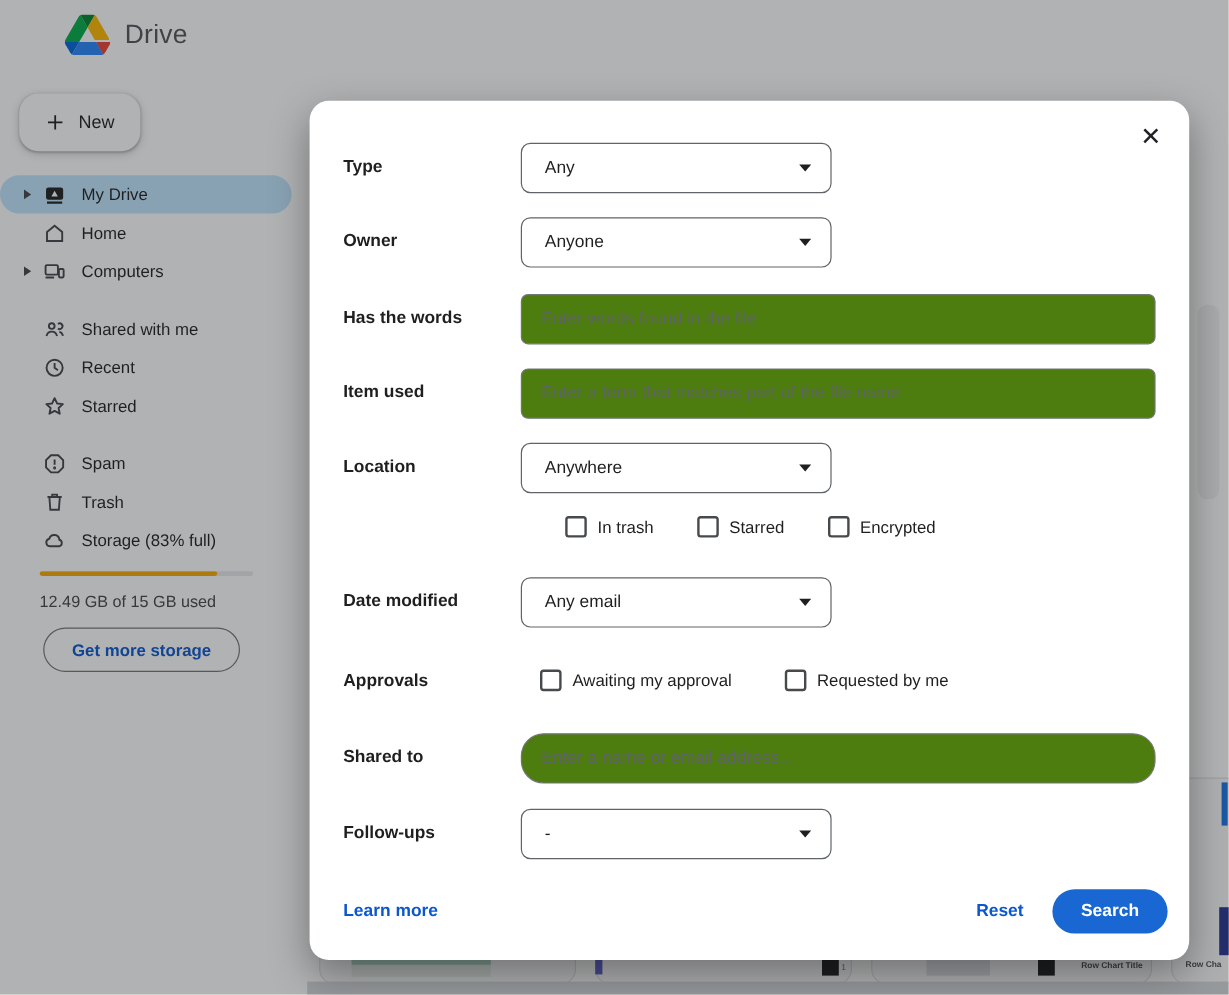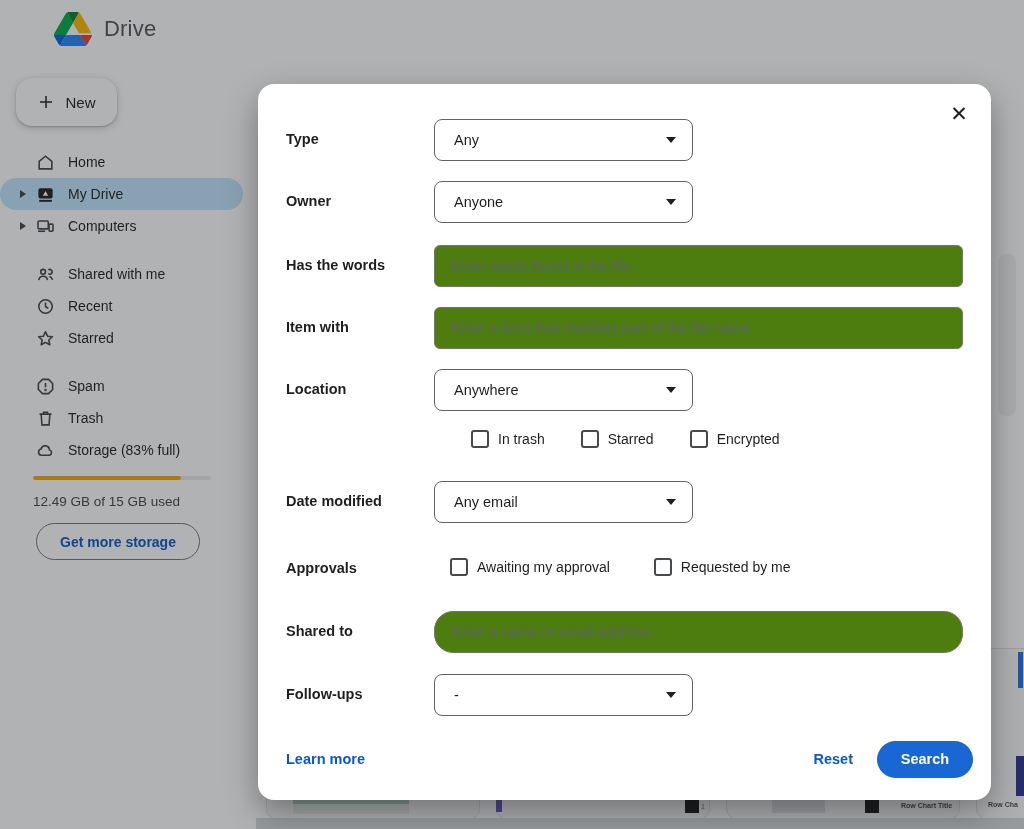--- a/index.html
+++ b/index.html
@@ -115,41 +115,41 @@
 
 <div class="sidebar">
   <button class="new-btn">
     <svg width="18" height="18" viewBox="0 0 24 24" fill="none" stroke="#1f1f1f" stroke-width="2">
         <path d="M12 4v16M4 12h16"></path>
       </svg>
     <span>New</span>
   </button>
 
   <div class="nav">
-    <div class="nav-row">
-      <span class="nav-arrow"></span>
-      <span class="nav-icon">
-        <svg viewBox="0 0 24 24" fill="none" stroke="#41464b" stroke-width="2">
-            <path d="M4 10.5L12 4l8 6.5V20H4z"></path>
-          </svg>
-      </span>
-      <span>Home</span>
-    </div>
     <div class="nav-row selected">
       <span class="nav-arrow">
           <span class="tri"></span>
         </span>
       <span class="nav-icon">
         <svg viewBox="0 0 24 24">
             <rect x="3" y="4" width="18" height="13" rx="2.5" fill="#1f1f1f"></rect>
             <path d="M12 7.5l3.4 6H8.6z" fill="#ffffff"></path>
             <path d="M4 20h16" stroke="#1f1f1f" stroke-width="2.4"></path>
           </svg>
       </span>
       <span>My Drive</span>
+    </div>
+    <div class="nav-row">
+      <span class="nav-arrow"></span>
+      <span class="nav-icon">
+        <svg viewBox="0 0 24 24" fill="none" stroke="#41464b" stroke-width="2">
+            <path d="M4 10.5L12 4l8 6.5V20H4z"></path>
+          </svg>
+      </span>
+      <span>Home</span>
     </div>
     <div class="nav-row">
       <span class="nav-arrow">
           <span class="tri"></span>
         </span>
       <span class="nav-icon">
         <svg viewBox="0 0 24 24" fill="none" stroke="#41464b" stroke-width="2">
             <rect x="2.5" y="5" width="13" height="10" rx="1.5"></rect>
             <path d="M2.5 18h9"></path>
             <rect x="16.5" y="9" width="5" height="9" rx="1.2"></rect>
@@ -265,21 +265,21 @@
 
   <div class="f-label" style="top:109px;">Owner</div>
   <div class="dd" style="top:97px;">
     <span class="dd-value">Anyone</span>
     <span class="dd-caret"></span>
   </div>
 
   <div class="f-label" style="top:173px;">Has the words</div>
   <input class="ti" style="top: 161px;" placeholder="Enter words found in the file">
 
-  <div class="f-label" style="top:235px;">Item with</div>
+  <div class="f-label" style="top:235px;">Item used</div>
   <input class="ti" style="top: 223px;" placeholder="Enter a term that matches part of the file name">
 
   <div class="f-label" style="top:297px;">Location</div>
   <div class="dd" style="top:285px;">
     <span class="dd-value">Anywhere</span>
     <span class="dd-caret"></span>
   </div>
   <div class="cb-row" style="top:346px; gap:36px;padding-left:21px;">
     <label class="cb-item">
       <span class="cb"></span>

